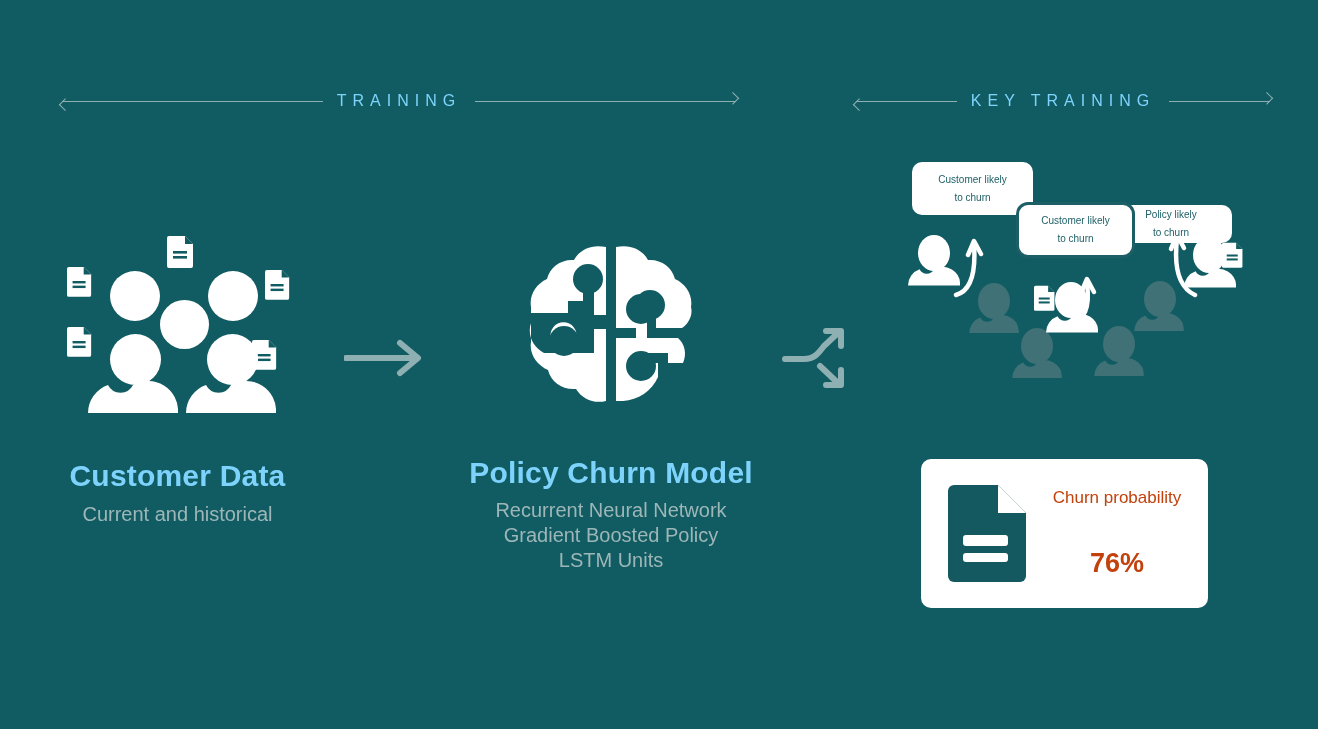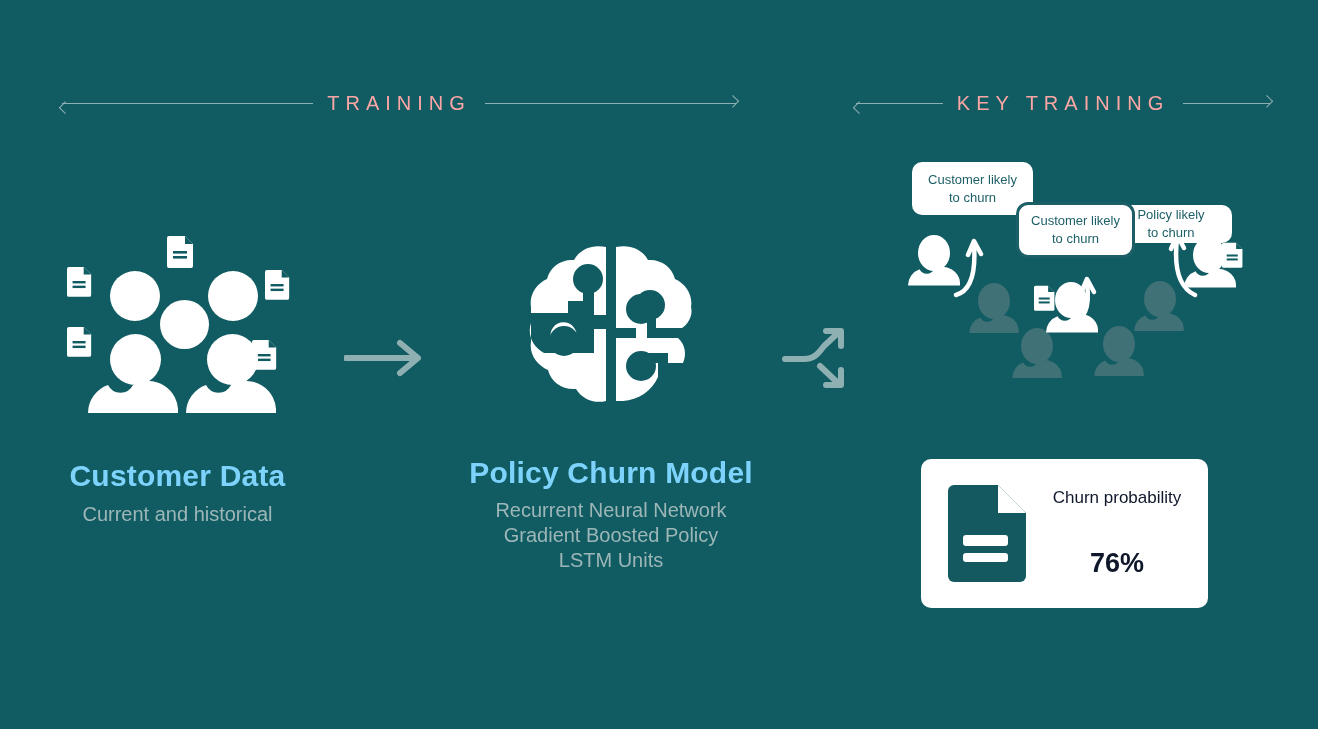--- a/index.html
+++ b/index.html
@@ -17,22 +17,22 @@
     height: 729px;
     background: #115c62;
     overflow: hidden;
   }
 
   
   .section-header {
     position: absolute;
     display: flex;
     align-items: center;
-    color: #fca5a5;
-    font-size: 20px;
+    color: #7dd3fc;
+    font-size: 16px;
     letter-spacing: 6px;
     font-weight: 400;
     white-space: nowrap;
   }
   .sh-label { padding: 0 14px; }
   .rule {
     position: relative;
     height: 1px;
     background: #8fb0b2;
     flex: 1 1 auto;
@@ -85,21 +85,21 @@
     font-size: 20px;
     line-height: 25px;
   }
 
   
   .callout {
     position: absolute;
     background: #ffffff;
     border-radius: 10px;
     color: #1d5f66;
-    font-size: 13px;
+    font-size: 10px;
     line-height: 18px;
     text-align: center;
     display: flex;
     align-items: center;
     justify-content: center;
     box-sizing: border-box;
     padding: 4px 8px;
   }
   .callout.outlined {
     border: 3px solid #1d5f66;
@@ -113,21 +113,21 @@
     border-radius: 10px;
     display: flex;
     align-items: center;
   }
   .result-text {
     display: flex;
     flex-direction: column;
     align-items: center;
     justify-content: center;
     flex: 1 1 auto;
-    color: #0f172a;
+    color: #c2410c;
   }
   .result-label { font-size: 17px; }
   .result-value { font-size: 27px; font-weight: bold; margin-top: 40px; }
 </style>
 </head>
 <body>
 
 <div id="stage">
 
   <div class="section-header" style="left:62px; top:92px; width:674px;">

